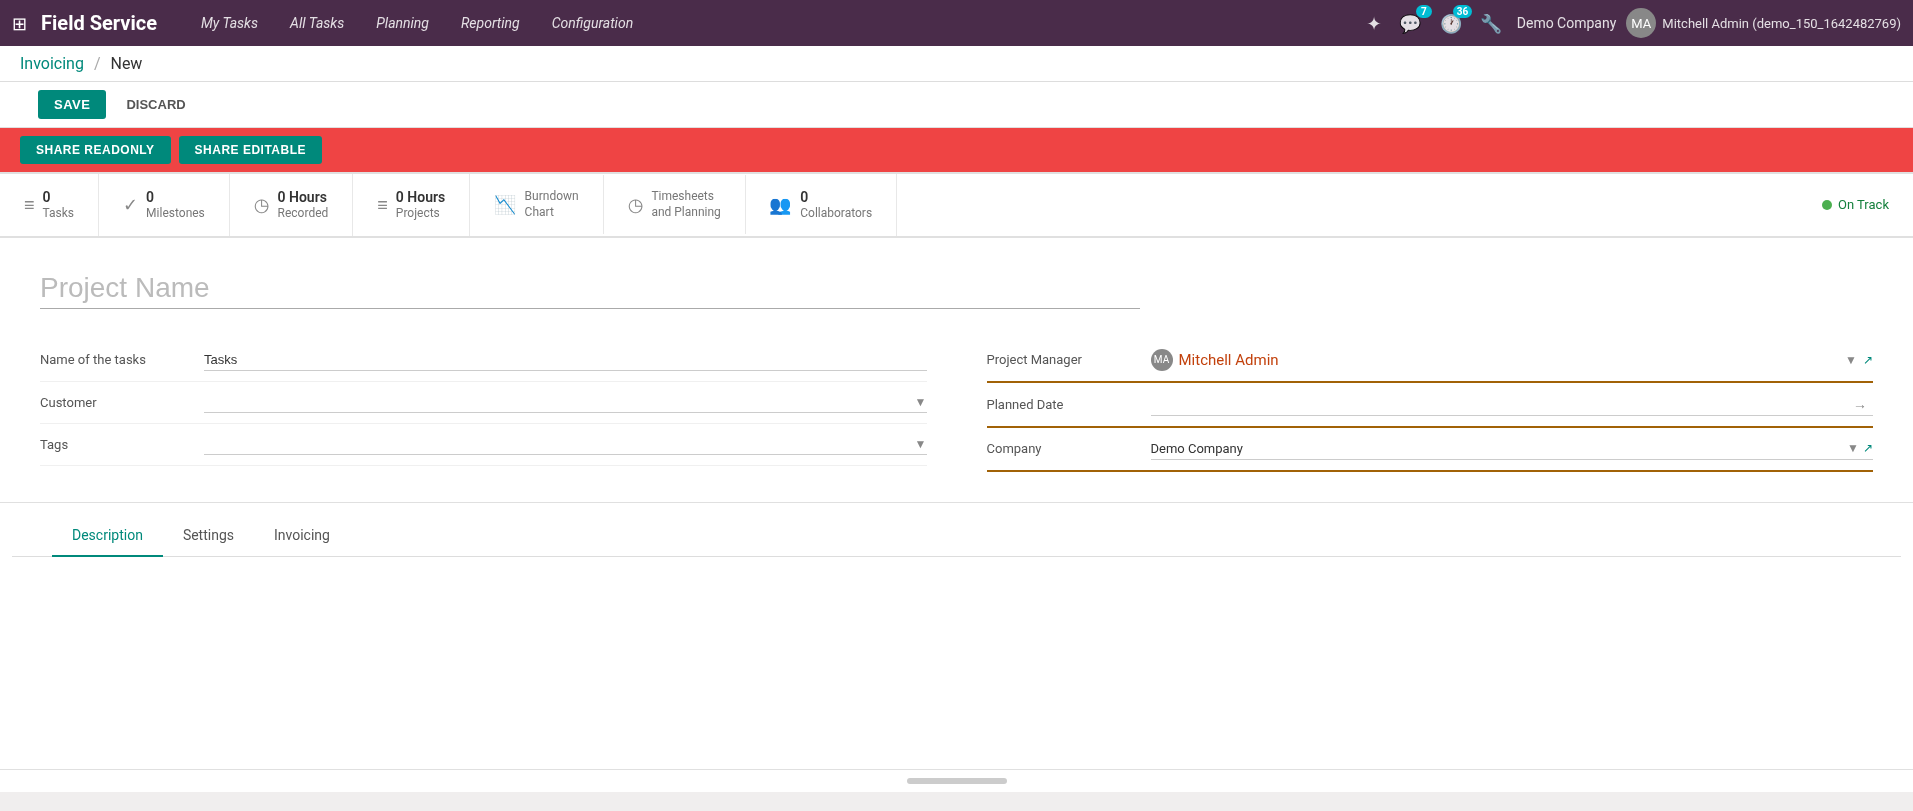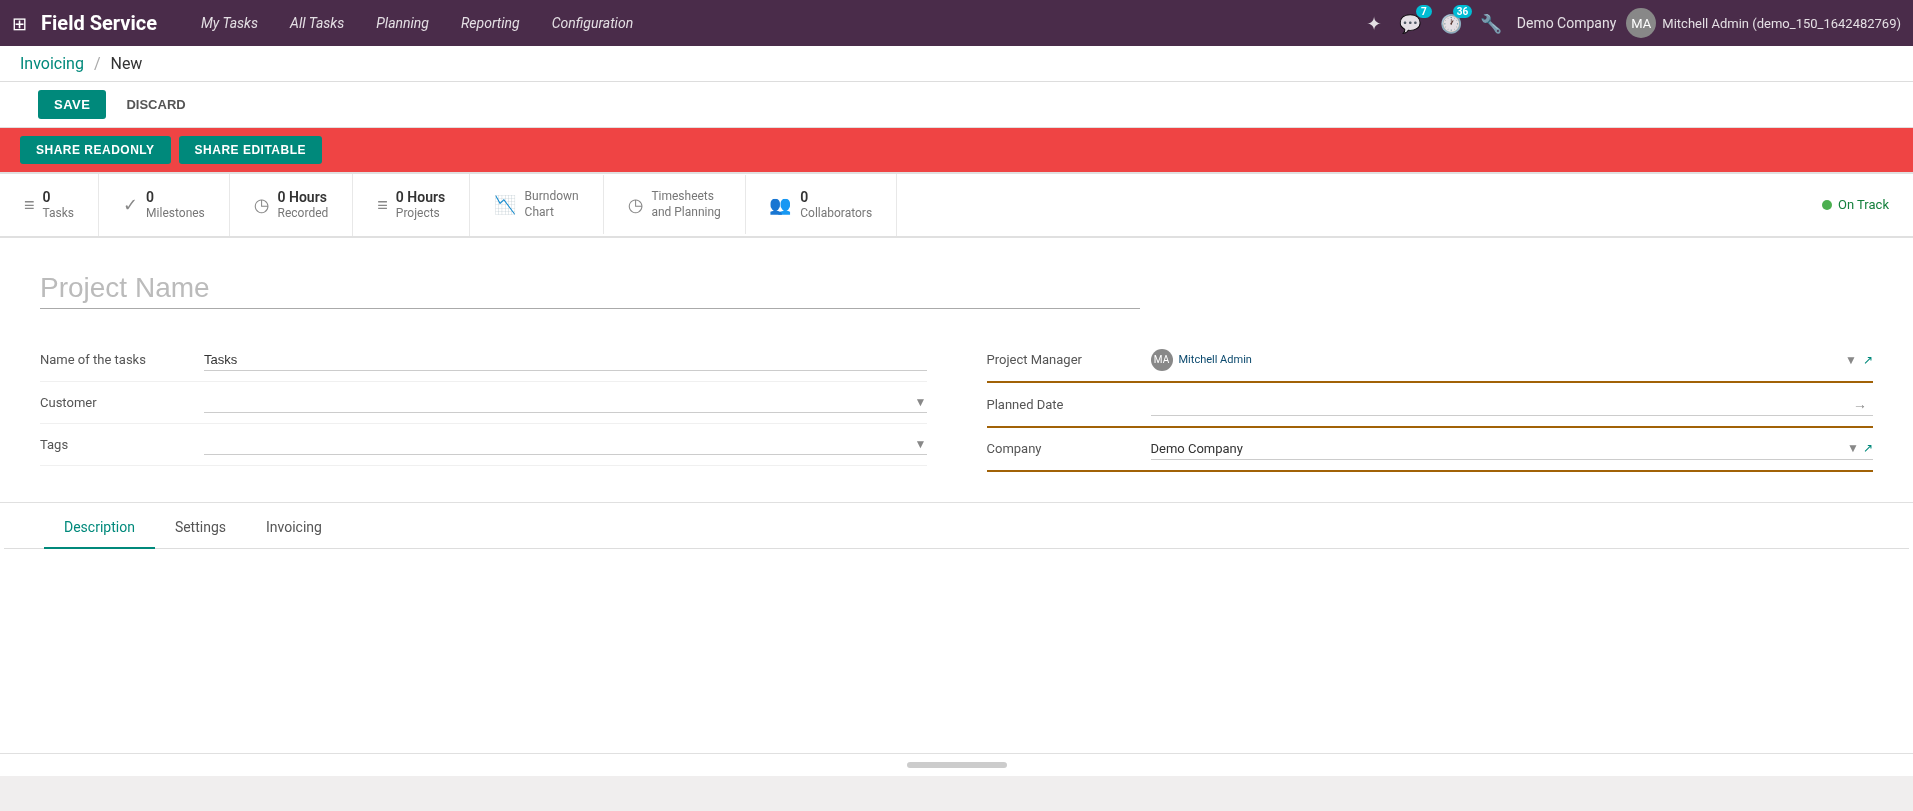--- a/index.html
+++ b/index.html
@@ -218,21 +218,21 @@
       align-items: center;
       gap: 6px;
       flex: 1;
     }
     .manager-avatar {
       width: 22px; height: 22px; border-radius: 50%;
       background: #888;
       display: flex; align-items: center; justify-content: center;
       font-size: 10px; color: #fff;
     }
-    .manager-name { font-size: 11px; color: #0c4a6e; flex: 1; }
+    .manager-name { font-size: 15px; color: #c2410c; flex: 1; }
     .dropdown-arrow { color: #888; font-size: 12px; cursor: pointer; }
     .ext-link { color: #00897b; font-size: 12px; cursor: pointer; }
 
     .planned-date-wrapper {
       display: flex;
       align-items: center;
       gap: 6px;
       flex: 1;
       border-bottom: 1px solid #ccc;
       padding: 3px 0;
@@ -245,21 +245,21 @@
       flex: 1;
       border-bottom: 1px solid #ccc;
       padding: 3px 0;
     }
     .company-name { flex: 1; font-size: 13px; color: #333; }
     .company-actions { display: flex; gap: 4px; align-items: center; }
 
     
     .tabs-container {
       background: #fff;
-      margin: 4px;
+      margin: 12px;
       border-bottom: none;
     }
     .tabs-header {
       display: flex;
       border-bottom: 1px solid #ddd;
       padding: 0 40px;
       background: #fff;
     }
     .tab-item {
       padding: 12px 20px;

